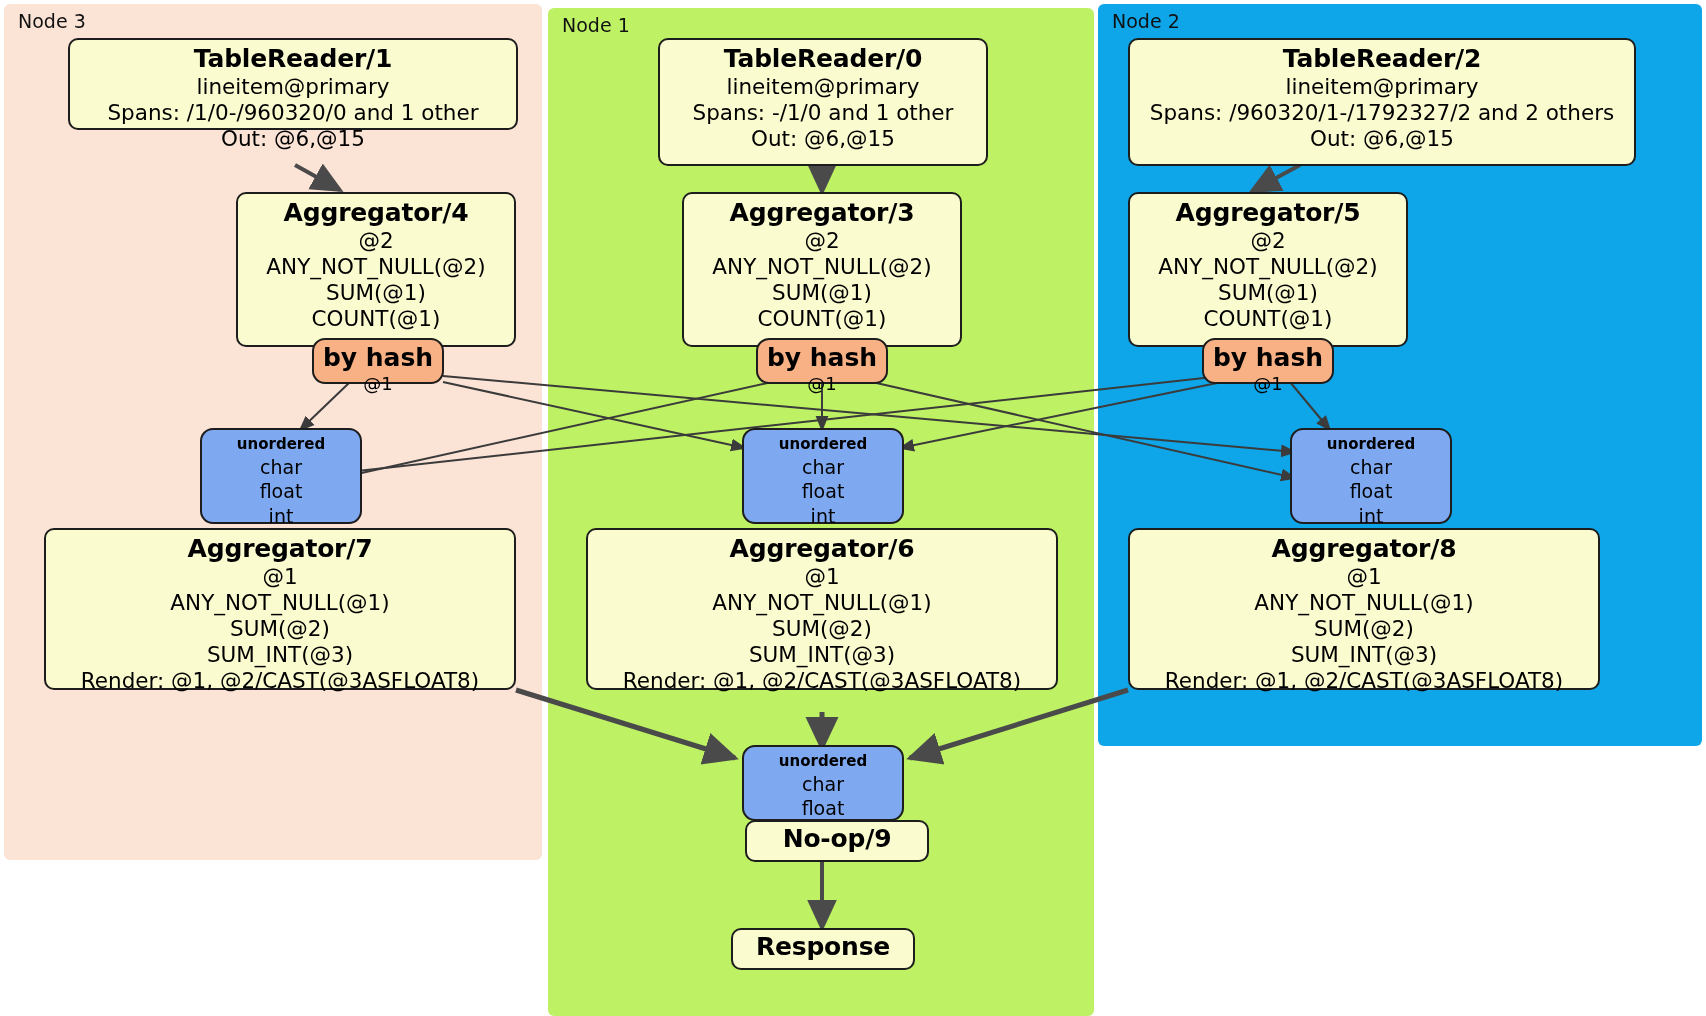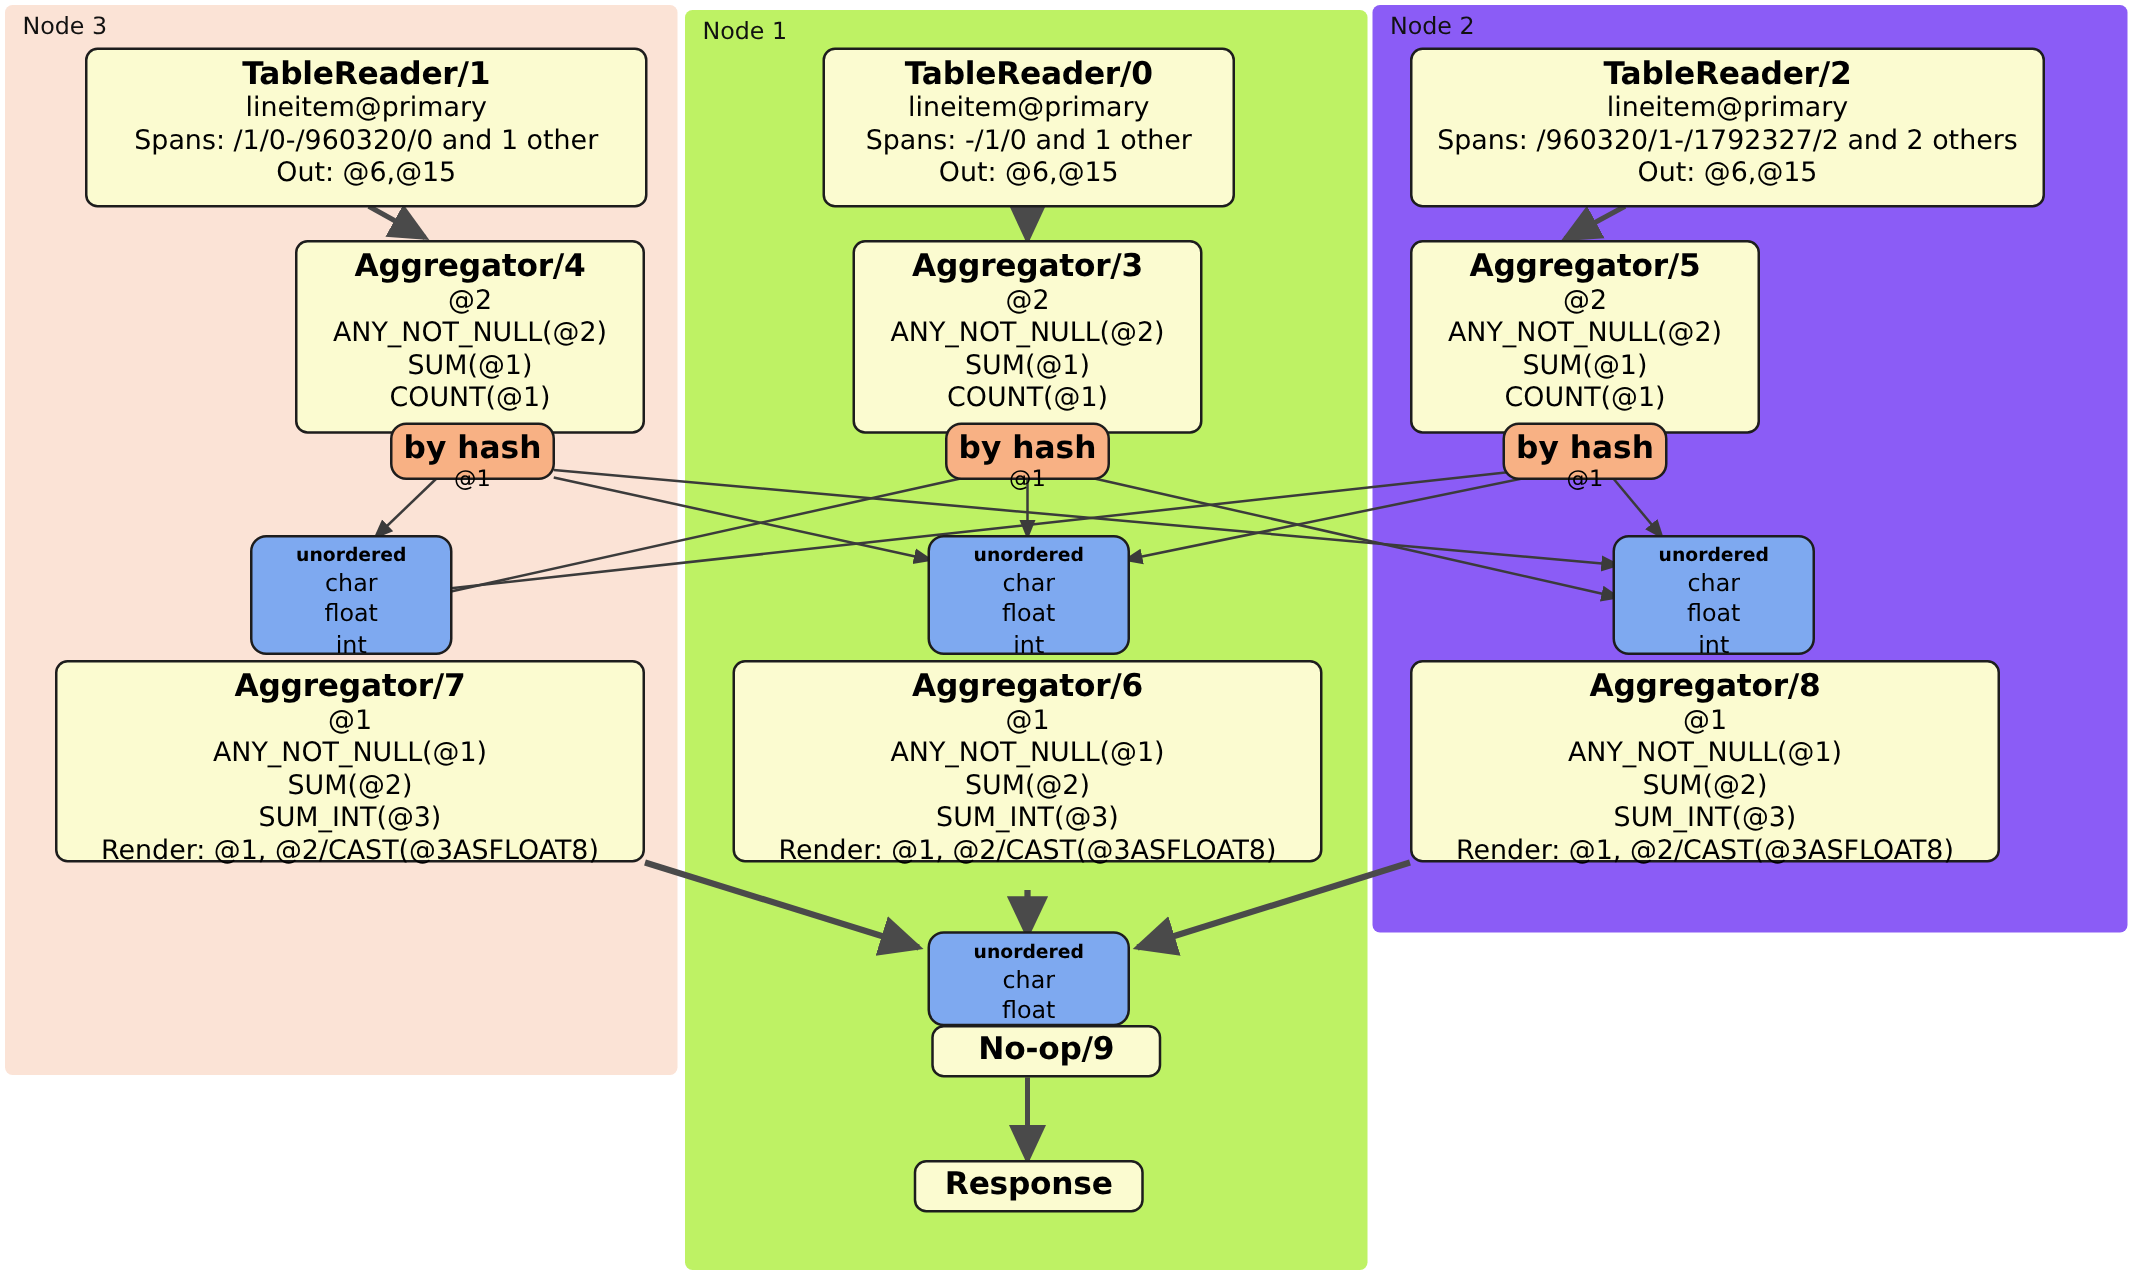--- a/index.html
+++ b/index.html
@@ -132,21 +132,21 @@
 <div id="canvas">
 
   <div class="node-region" style="left:4px; top:4px; width:538px; height:856px; background:#FBE3D6;">
     <span class="node-region-label">Node 3</span>
   </div>
 
   <div class="node-region" style="left:548px; top:8px; width:546px; height:1008px; background:#bef264;">
     <span class="node-region-label">Node 1</span>
   </div>
 
-  <div class="node-region" style="left:1098px; top:4px; width:604px; height:742px; background:#8b5cf6;">
+  <div class="node-region" style="left:1098px; top:4px; width:604px; height:742px; background:#0ea5e9;">
     <span class="node-region-label">Node 2</span>
   </div>
 
   <svg class="edges" viewBox="0 0 1706 1016">
     <defs>
       <marker id="ah-med" markerWidth="9" markerHeight="9" refX="7" refY="4.5" orient="auto" markerUnits="strokeWidth">
         <path d="M0,0.8 L8,4.5 L0,8.2 z" fill="#4A4A4A"></path>
       </marker>
       <marker id="ah-thin" markerWidth="9" markerHeight="9" refX="7" refY="4.5" orient="auto" markerUnits="strokeWidth">
         <path d="M0,1.3 L8,4.5 L0,7.7 z" fill="#3B3B3B"></path>
@@ -174,21 +174,21 @@
 
     <path class="thick" d="M 516,690 L 735,758" marker-end="url(#ah-thick)"></path>
 
     <path class="thick" d="M 822,712 L 822,748" marker-end="url(#ah-thick)"></path>
 
     <path class="thick" d="M 1128,690 L 910,758" marker-end="url(#ah-thick)"></path>
 
     <path class="med" d="M 822,862 L 822,928" marker-end="url(#ah-med)"></path>
   </svg>
 
-  <div class="proc" style="left:68px; top:38px; width:450px; height:128px;">
+  <div class="proc" style="left:68px; top:38px; width:450px; height:92px;">
     <div class="title">TableReader/1</div>
     <div class="line">lineitem@primary</div>
     <div class="line">Spans: /1/0-/960320/0 and 1 other</div>
     <div class="line">Out: @6,@15</div>
   </div>
 
   <div class="proc" style="left:658px; top:38px; width:330px; height:128px;">
     <div class="title">TableReader/0</div>
     <div class="line">lineitem@primary</div>
     <div class="line">Spans: -/1/0 and 1 other</div>

